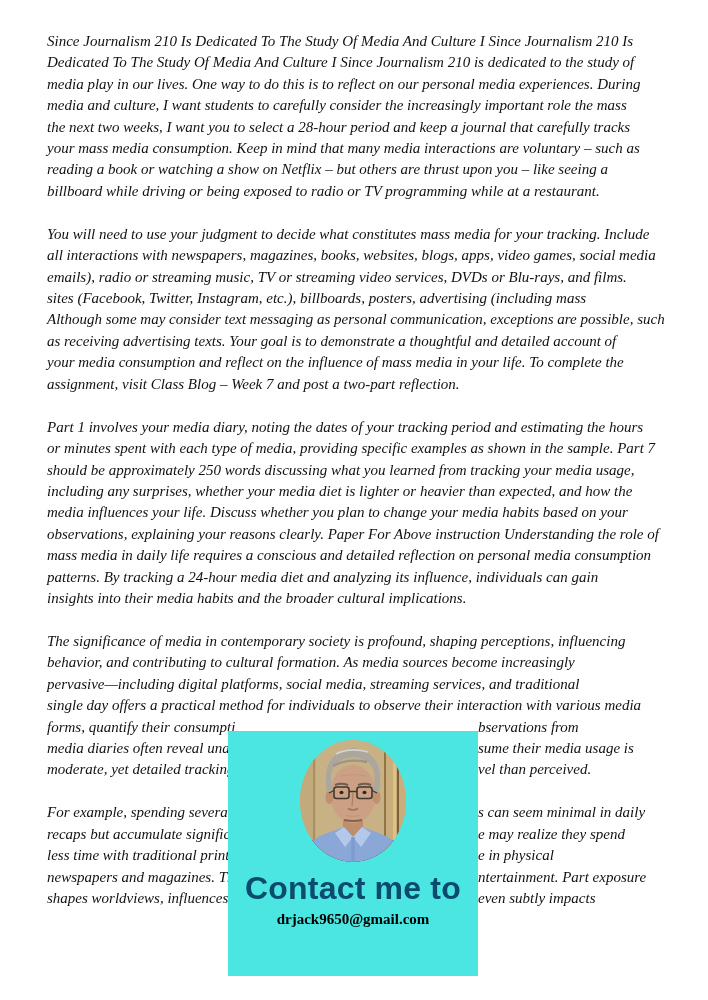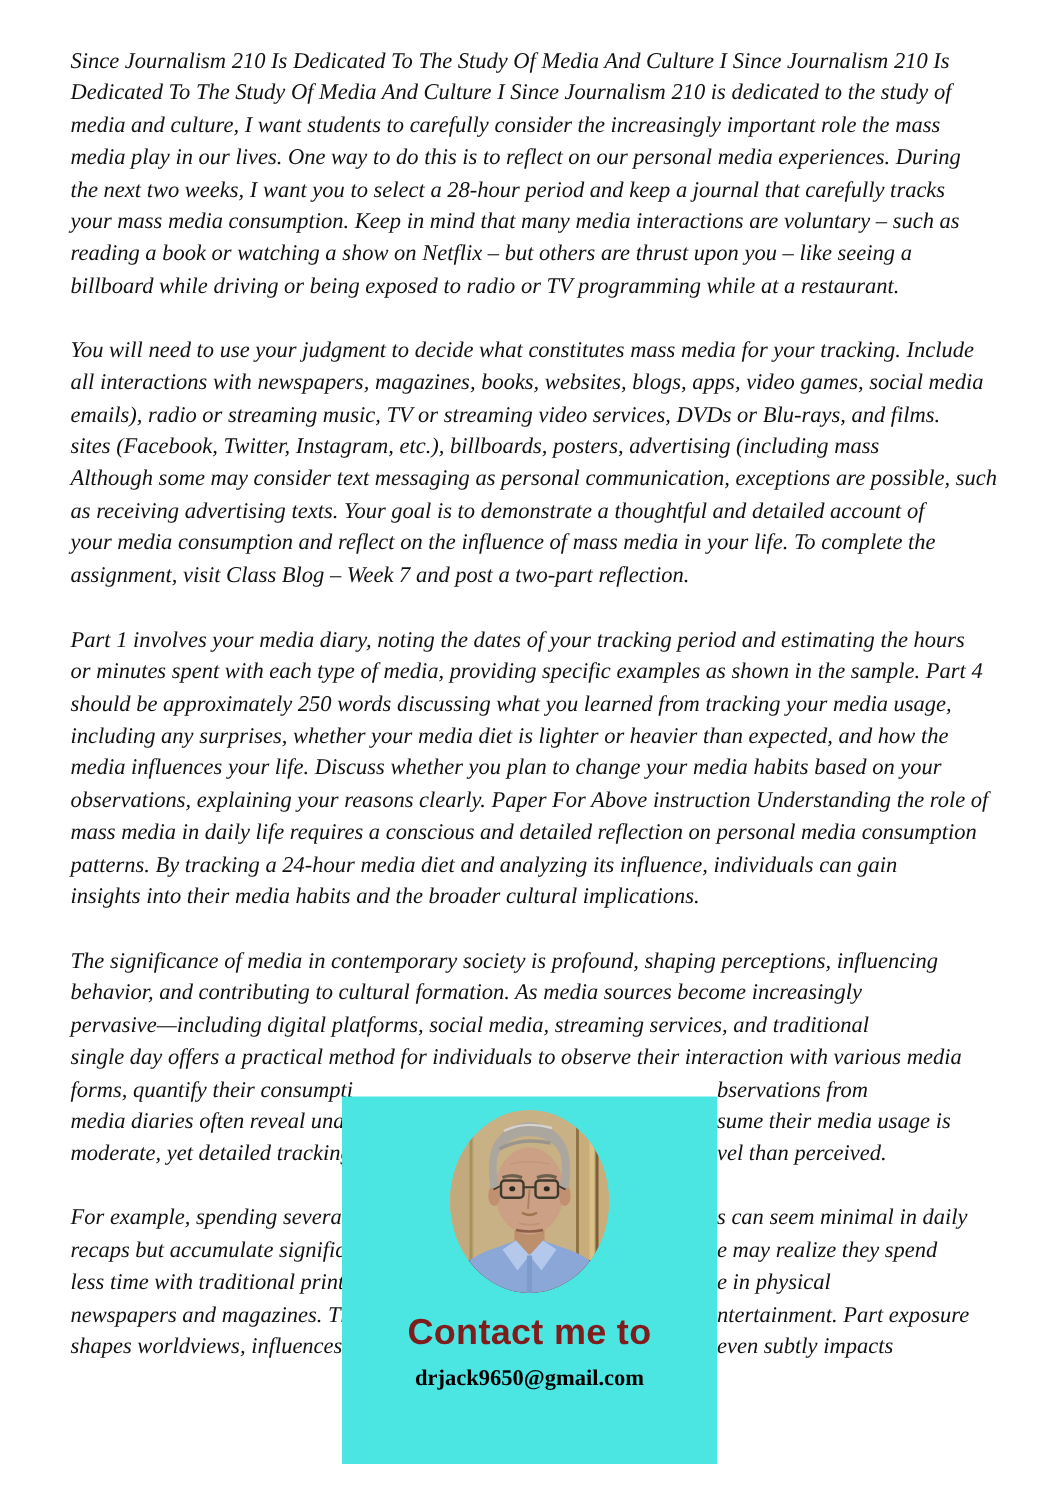--- a/index.html
+++ b/index.html
@@ -43,63 +43,63 @@
     margin:9px auto 0 auto;
     border-radius:50%;
     overflow:hidden;
     display:block;
   }
   .photo svg{display:block;}
   .contact-heading{
     margin-top:11px;
     font-family:"Liberation Sans", sans-serif;
     font-weight:bold;
-    font-size:24px;
+    font-size:32px;
     line-height:31px;
-    color:#7f1d1d;
+    color:#0c4a6e;
     letter-spacing:0.2px;
   }
   .contact-email{
     margin-top:3px;
     font-family:"Liberation Serif", serif;
     font-weight:bold;
     font-size:15px;
     line-height:25px;
     color:#000000;
   }
 </style>
 </head>
 <body>
 
 <div class="page" style="background: rgb(255, 255, 255); color: rgb(17, 17, 17);">
 
   <div class="doc">
       <div class="para">
         <div class="line">Since Journalism 210 Is Dedicated To The Study Of Media And Culture I Since Journalism 210 Is</div>
         <div class="line">Dedicated To The Study Of Media And Culture I Since Journalism 210 is dedicated to the study of</div>
+        <div class="line">media play in our lives. One way to do this is to reflect on our personal media experiences. During</div>
         <div class="line">media and culture, I want students to carefully consider the increasingly important role the mass</div>
-        <div class="line">media play in our lives. One way to do this is to reflect on our personal media experiences. During</div>
         <div class="line">the next two weeks, I want you to select a 28-hour period and keep a journal that carefully tracks</div>
         <div class="line">your mass media consumption. Keep in mind that many media interactions are voluntary – such as</div>
         <div class="line">reading a book or watching a show on Netflix – but others are thrust upon you – like seeing a</div>
         <div class="line">billboard while driving or being exposed to radio or TV programming while at a restaurant.</div>
       </div>
       <div class="para">
         <div class="line">You will need to use your judgment to decide what constitutes mass media for your tracking. Include</div>
         <div class="line">all interactions with newspapers, magazines, books, websites, blogs, apps, video games, social media</div>
         <div class="line">emails), radio or streaming music, TV or streaming video services, DVDs or Blu-rays, and films.</div>
         <div class="line">sites (Facebook, Twitter, Instagram, etc.), billboards, posters, advertising (including mass</div>
         <div class="line">Although some may consider text messaging as personal communication, exceptions are possible, such</div>
         <div class="line">as receiving advertising texts. Your goal is to demonstrate a thoughtful and detailed account of</div>
         <div class="line">your media consumption and reflect on the influence of mass media in your life. To complete the</div>
         <div class="line">assignment, visit Class Blog – Week 7 and post a two-part reflection.</div>
       </div>
       <div class="para">
         <div class="line">Part 1 involves your media diary, noting the dates of your tracking period and estimating the hours</div>
-        <div class="line">or minutes spent with each type of media, providing specific examples as shown in the sample. Part 4</div>
+        <div class="line">or minutes spent with each type of media, providing specific examples as shown in the sample. Part 7</div>
         <div class="line">should be approximately 250 words discussing what you learned from tracking your media usage,</div>
         <div class="line">including any surprises, whether your media diet is lighter or heavier than expected, and how the</div>
         <div class="line">media influences your life. Discuss whether you plan to change your media habits based on your</div>
         <div class="line">observations, explaining your reasons clearly. Paper For Above instruction Understanding the role of</div>
         <div class="line">mass media in daily life requires a conscious and detailed reflection on personal media consumption</div>
         <div class="line">patterns. By tracking a 24-hour media diet and analyzing its influence, individuals can gain</div>
         <div class="line">insights into their media habits and the broader cultural implications.</div>
       </div>
       <div class="para">
         <div class="line">The significance of media in contemporary society is profound, shaping perceptions, influencing</div>

